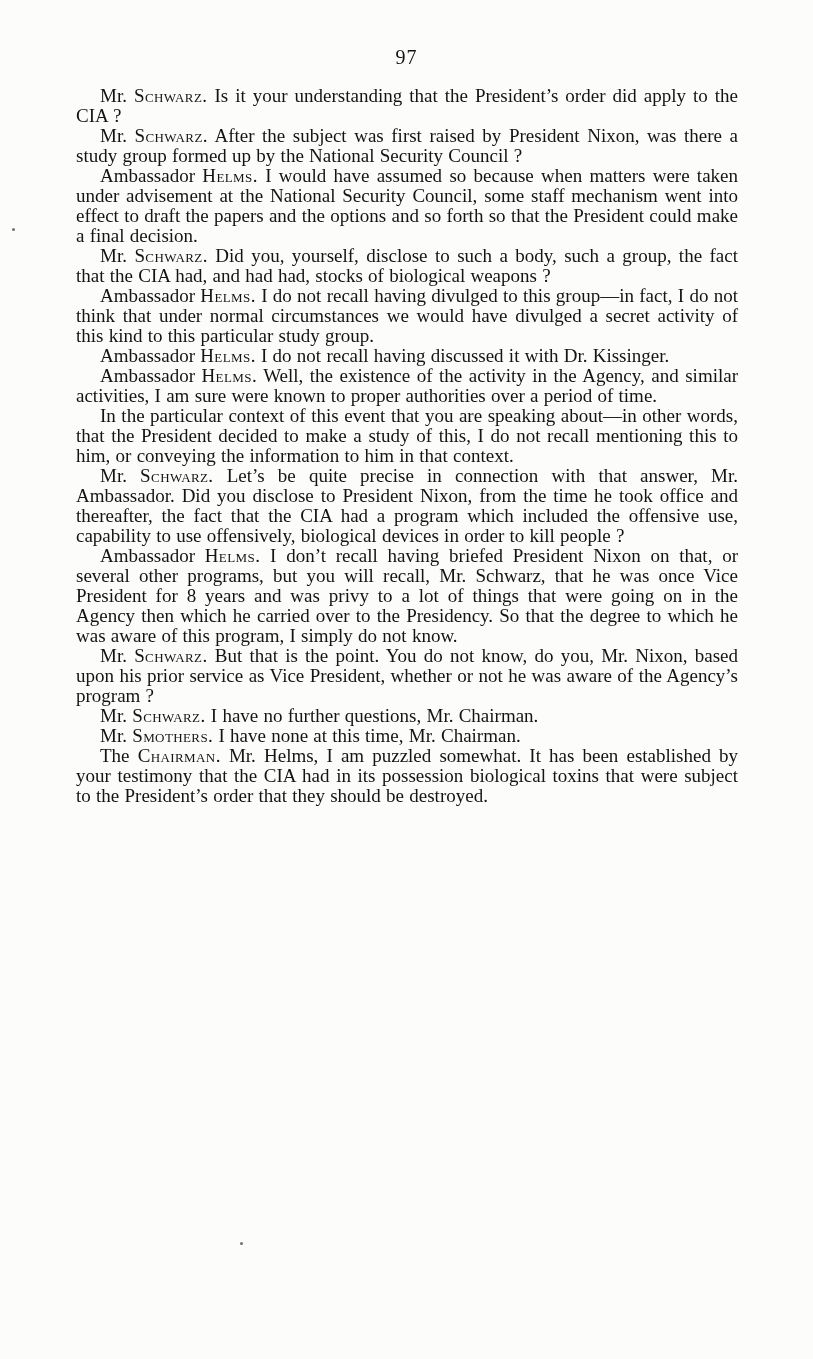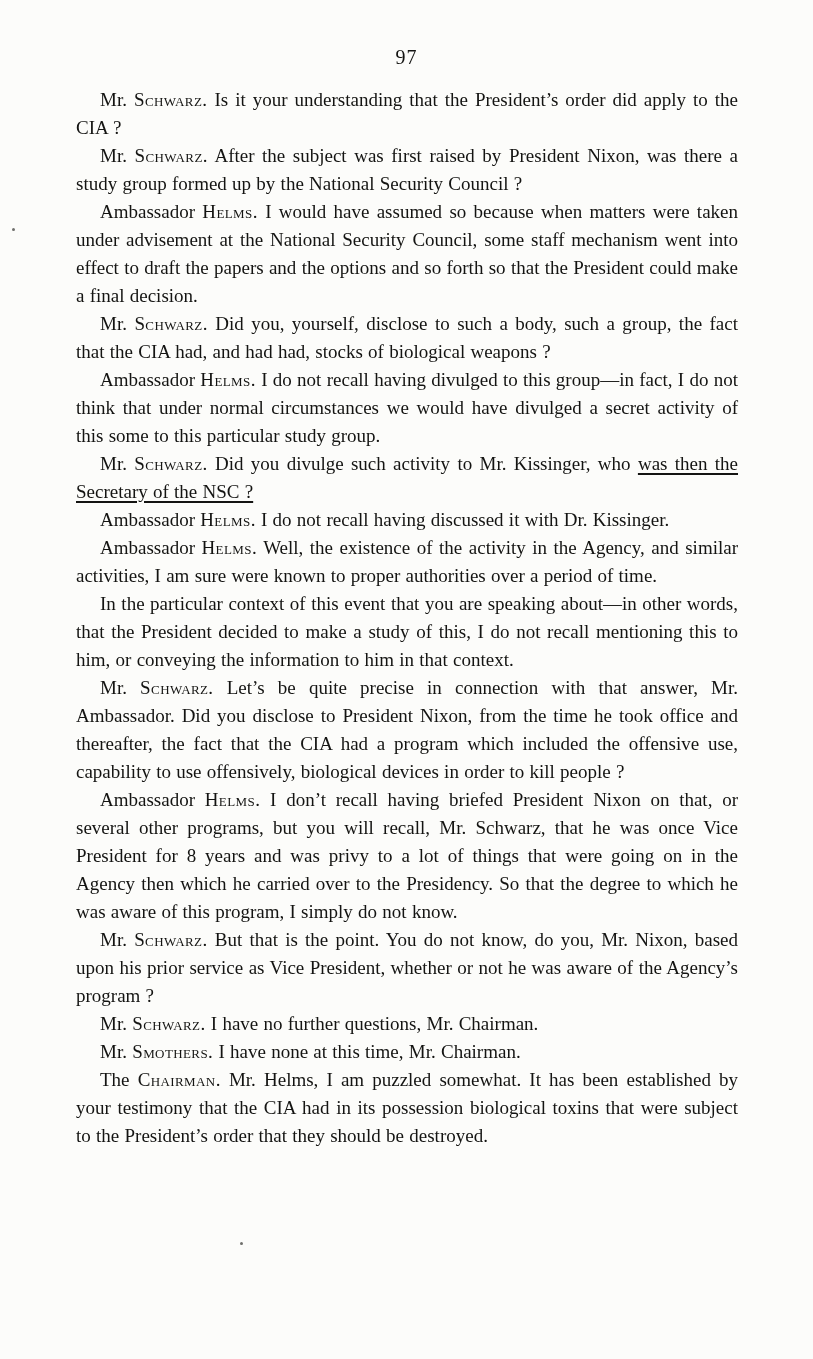--- a/index.html
+++ b/index.html
@@ -27,21 +27,21 @@
   }
   .text-block {
     position: absolute;
     top: 86px;
     left: 76px;
     width: 662px;
   }
   .para {
     margin: 0;
     font-size: 19px;
-    line-height: 28px;
+    line-height: 20px;
     text-align: justify;
     text-indent: 24px;
     word-spacing: 0.5px;
   }
   .speaker-name {
     font-variant: small-caps;
     letter-spacing: 0.4px;
   }
   .underlined-text {
     text-decoration: underline;
@@ -65,23 +65,22 @@
   <div class="text-block">
   <p class="para"><span class="speaker-prefix">Mr.</span> <span class="speaker-name">Schwarz.</span> <span class="para-text">Is it your understanding that the President’s order did apply to the CIA ?</span> <span class="underlined-text"></span></p>
 
 
   <p class="para"><span class="speaker-prefix">Mr.</span> <span class="speaker-name">Schwarz.</span> <span class="para-text">After the subject was first raised by President Nixon, was there a study group formed up by the National Security Council ?</span> <span class="underlined-text"></span></p>
 
   <p class="para"><span class="speaker-prefix">Ambassador</span> <span class="speaker-name">Helms.</span> <span class="para-text">I would have assumed so because when matters were taken under advisement at the National Security Council, some staff mechanism went into effect to draft the papers and the options and so forth so that the President could make a final decision.</span> <span class="underlined-text"></span></p>
 
   <p class="para"><span class="speaker-prefix">Mr.</span> <span class="speaker-name">Schwarz.</span> <span class="para-text">Did you, yourself, disclose to such a body, such a group, the fact that the CIA had, and had had, stocks of biological weapons ?</span> <span class="underlined-text"></span></p>
 
-  <p class="para"><span class="speaker-prefix">Ambassador</span> <span class="speaker-name">Helms.</span> <span class="para-text">I do not recall having divulged to this group—in fact, I do not think that under normal circumstances we would have divulged a secret activity of this some to this particular study group.</span> <span class="underlined-text"></span></p>
+  <p class="para"><span class="speaker-prefix">Ambassador</span> <span class="speaker-name">Helms.</span> <span class="para-text">I do not recall having divulged to this group—in fact, I do not think that under normal circumstances we would have divulged a secret activity of this kind to this particular study group.</span> <span class="underlined-text"></span></p>
 
-  <p class="para"><span class="speaker-prefix">Mr.</span> <span class="speaker-name">Schwarz.</span> <span class="para-text">Did you divulge such activity to Mr. Kissinger, who</span> <span class="underlined-text">was then the Secretary of the NSC ?</span></p>
 
   <p class="para"><span class="speaker-prefix">Ambassador</span> <span class="speaker-name">Helms.</span> <span class="para-text">I do not recall having discussed it with Dr. Kissinger.</span> <span class="underlined-text"></span></p>
 
 
   <p class="para"><span class="speaker-prefix">Ambassador</span> <span class="speaker-name">Helms.</span> <span class="para-text">Well, the existence of the activity in the Agency, and similar activities, I am sure were known to proper authorities over a period of time.</span> <span class="underlined-text"></span></p>
 
   <p class="para"><span class="speaker-prefix"></span> <span class="speaker-name"></span> <span class="para-text">In the particular context of this event that you are speaking about—in other words, that the President decided to make a study of this, I do not recall mentioning this to him, or conveying the information to him in that context.</span> <span class="underlined-text"></span></p>
 
   <p class="para"><span class="speaker-prefix">Mr.</span> <span class="speaker-name">Schwarz.</span> <span class="para-text">Let’s be quite precise in connection with that answer, Mr. Ambassador. Did you disclose to President Nixon, from the time he took office and thereafter, the fact that the CIA had a program which included the offensive use, capability to use offensively, biological devices in order to kill people ?</span> <span class="underlined-text"></span></p>
 

